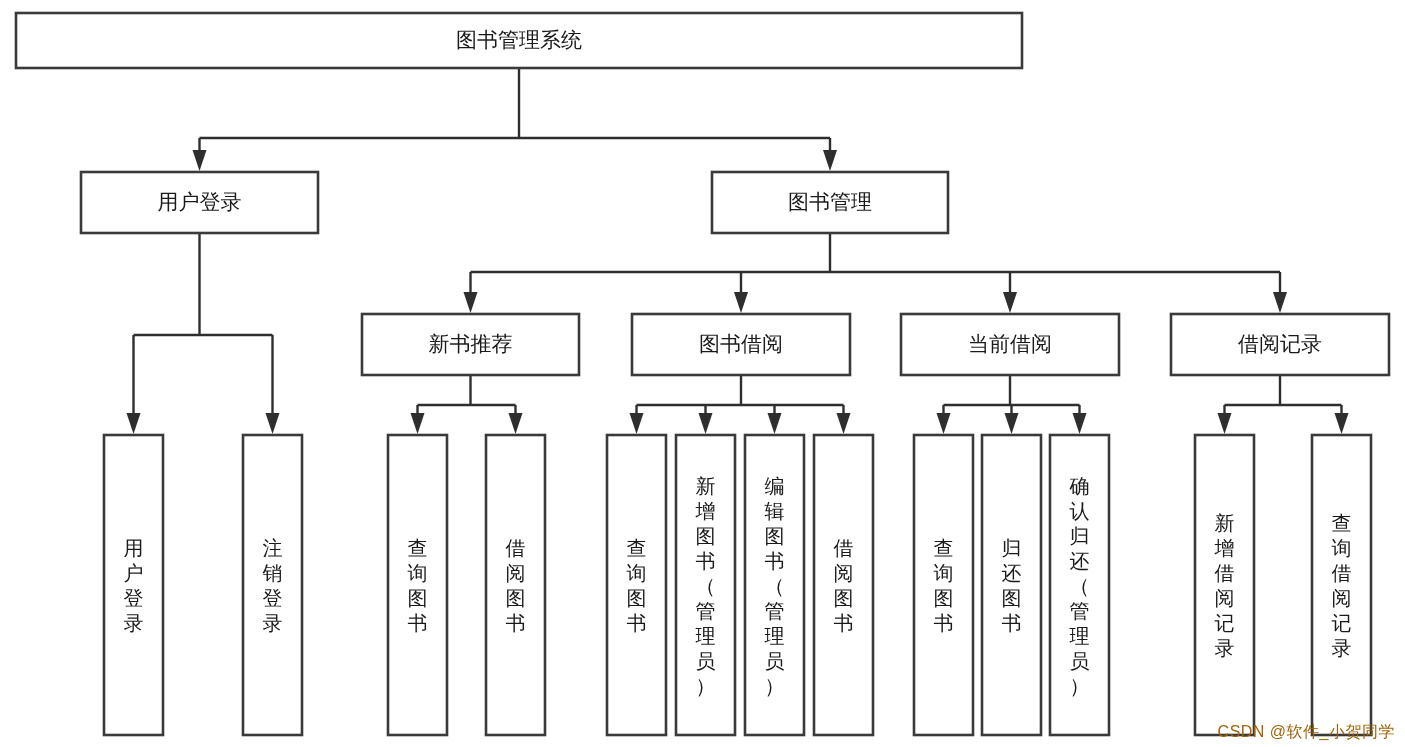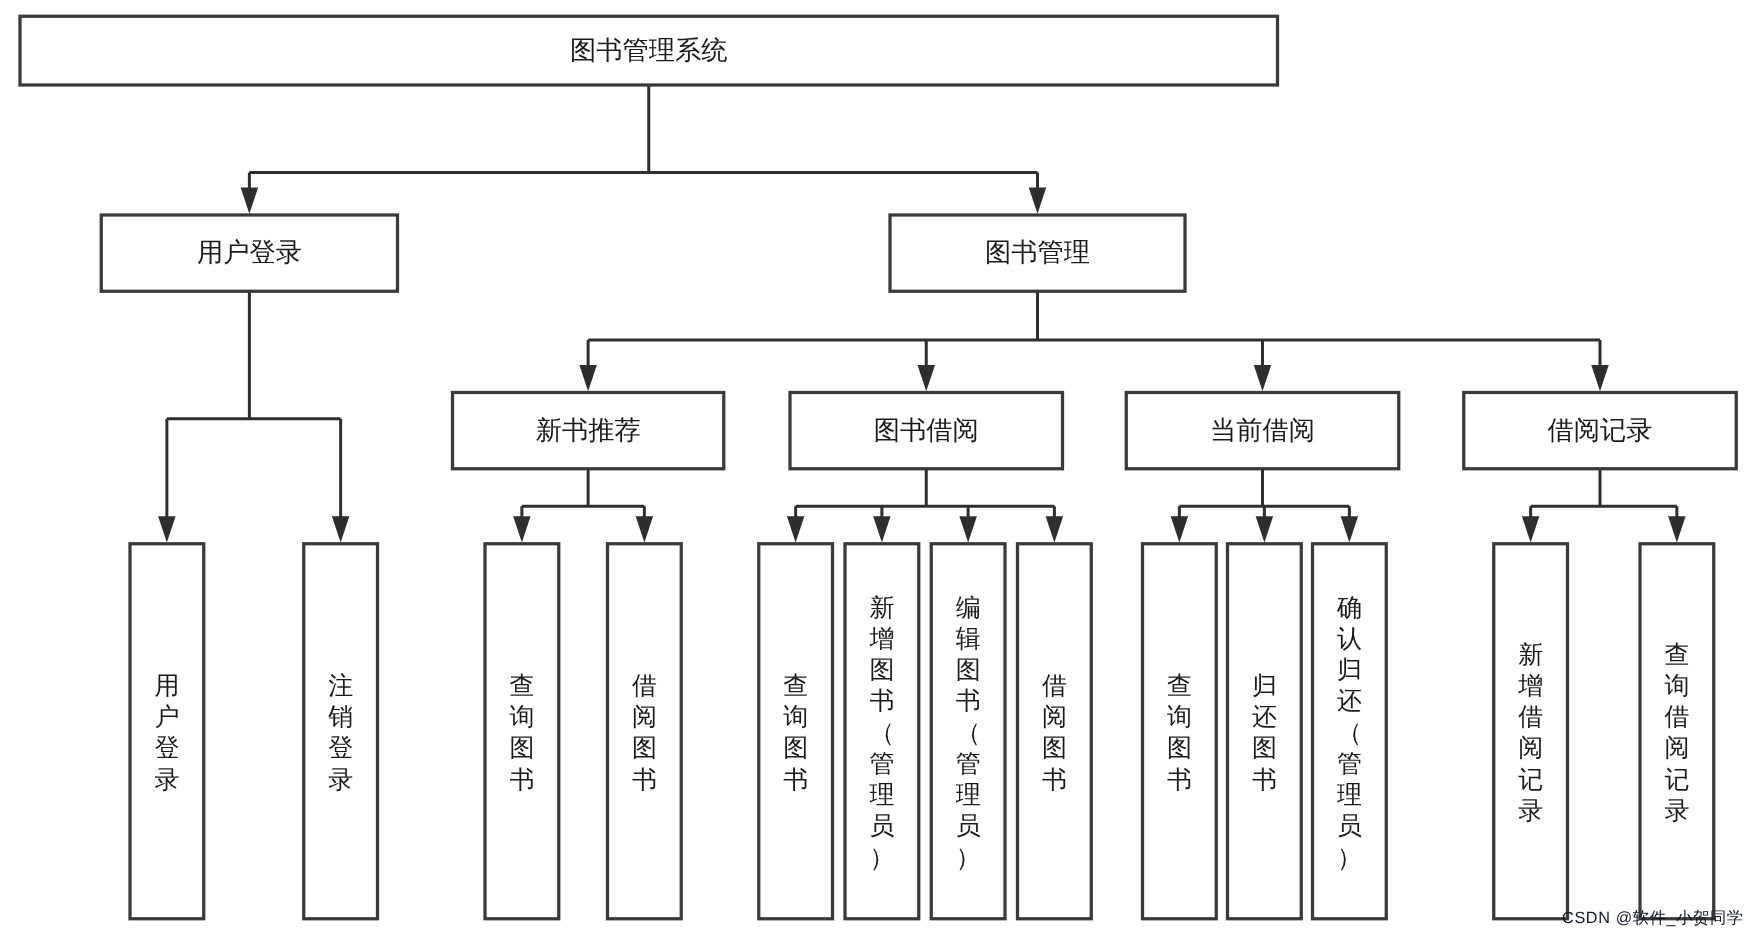--- a/index.html
+++ b/index.html
@@ -14,21 +14,21 @@
     fill:#1a1a1a;font-size:21px;text-anchor:middle;dominant-baseline:middle;
     font-family:"Liberation Sans","DejaVu Sans",sans-serif;
   }
   .node-label-v{
     fill:#1a1a1a;font-size:20px;text-anchor:middle;
     font-family:"Liberation Sans","DejaVu Sans",sans-serif;
   }
   .edge-line{stroke:#2e2e2e;stroke-width:2.4;fill:none;}
   .arrow-head{fill:#2e2e2e;}
   .watermark{
-    position:absolute;right:10px;bottom:4px;color:#0f172a;font-size:13px;
+    position:absolute;right:10px;bottom:4px;color:#a16207;font-size:16px;
     font-family:"Liberation Sans","DejaVu Sans",sans-serif;white-space:nowrap;
     letter-spacing:.5px;
   }
 </style>
 </head>
 <body>
 
 <div id="diagram-root">
   <svg id="diagram-svg" width="1405" height="747" viewBox="0 0 1405 747" xmlns="http://www.w3.org/2000/svg">
       <g>

